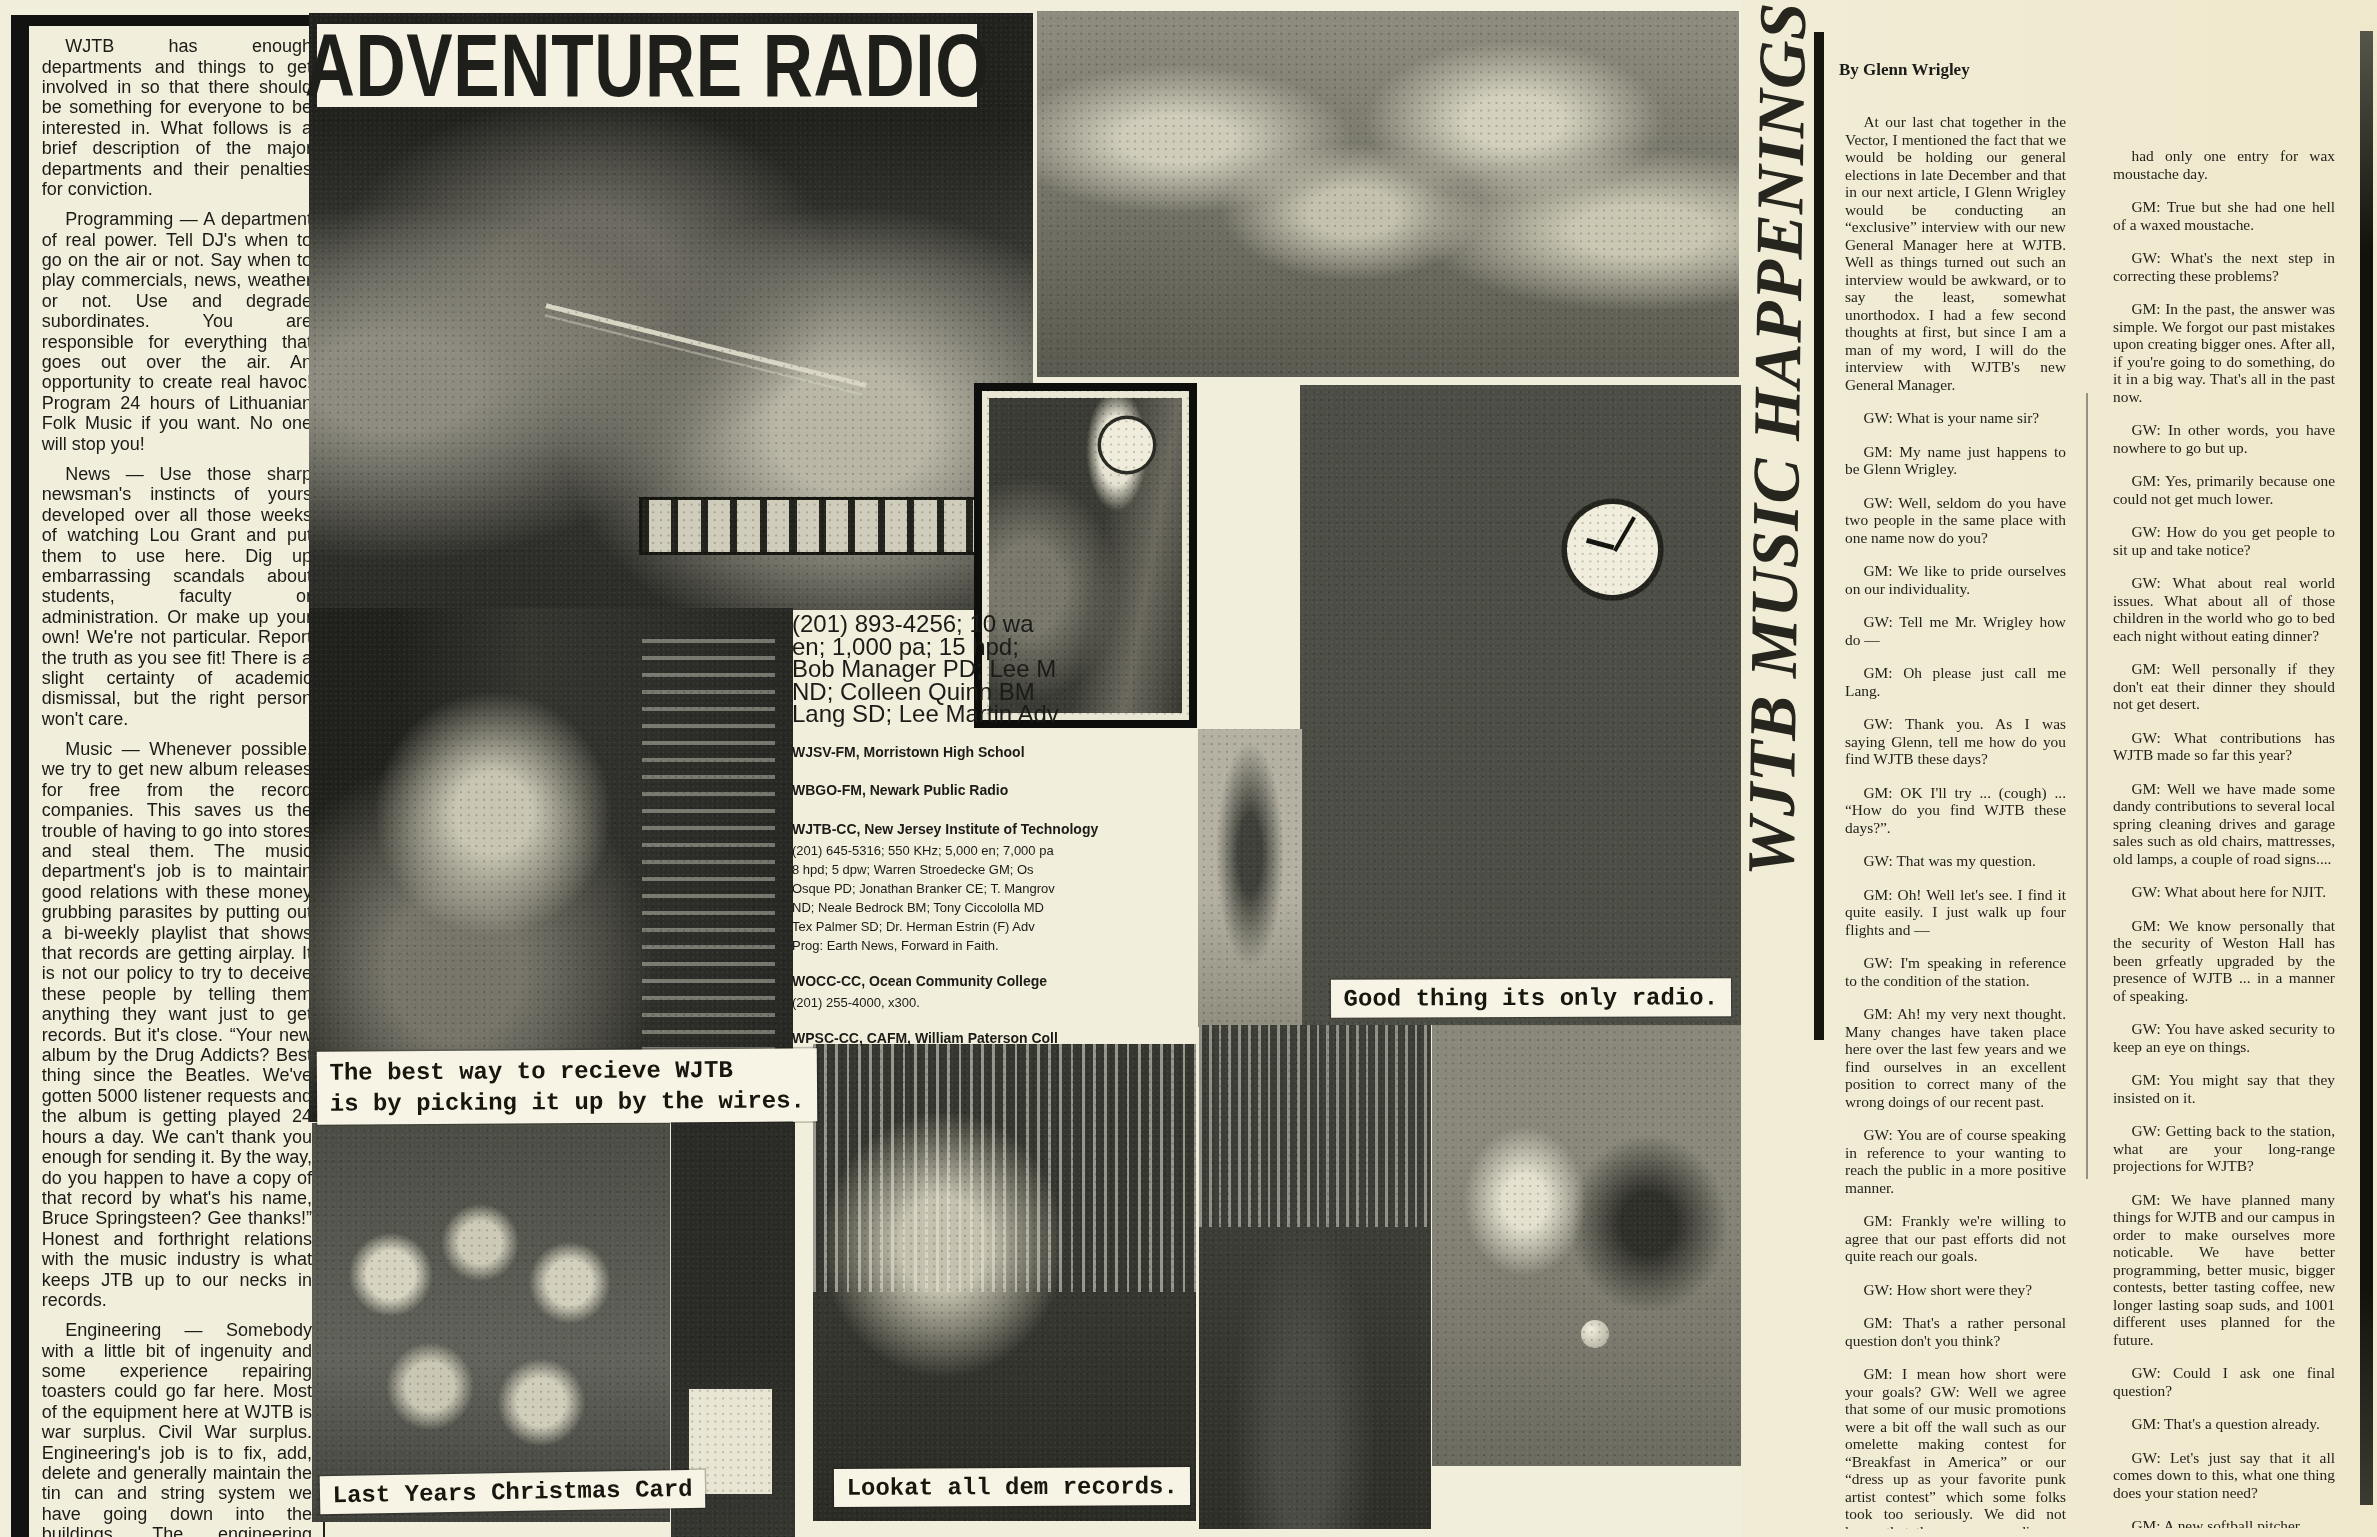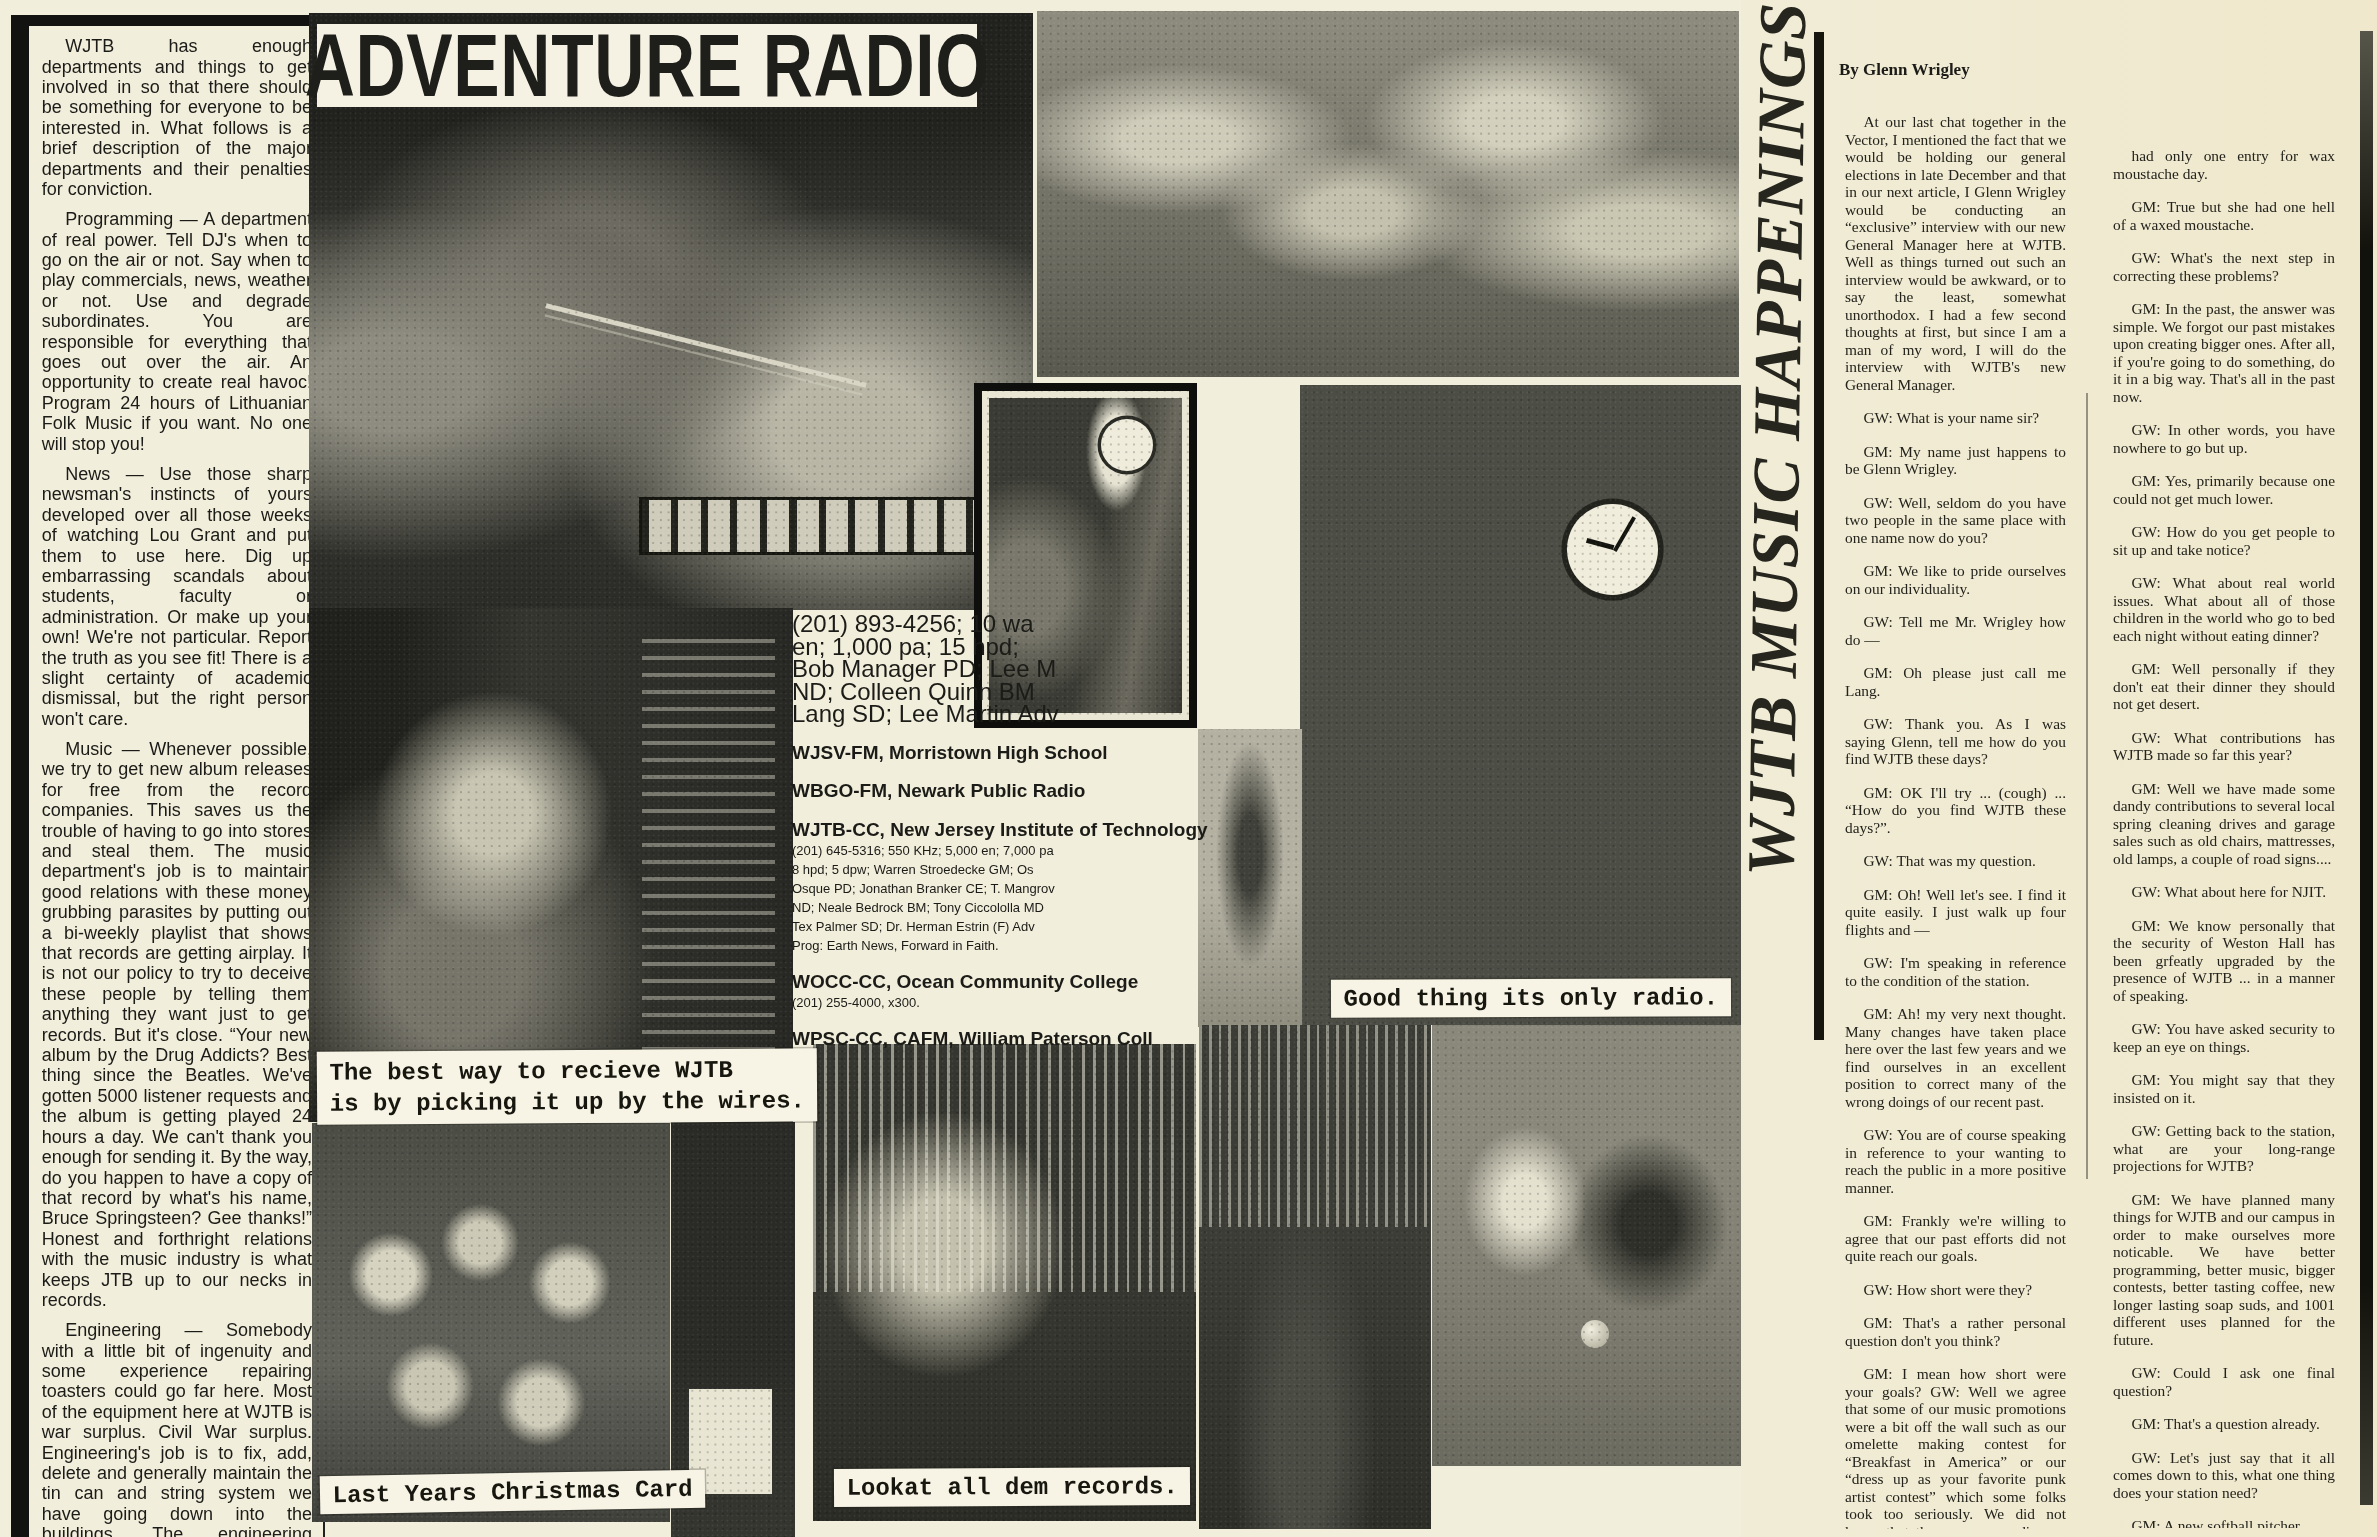--- a/index.html
+++ b/index.html
@@ -97,21 +97,21 @@
         padding:5.6px 12.6px;white-space:nowrap;box-shadow:0 0 0 1.4px rgba(20,20,12,.25);}
   .cap-wires{left:317px;top:1050px;transform:rotate(-.4deg);line-height:31px;}
   .cap-christmas{left:320px;top:1473px;transform:rotate(-1deg);}
   .cap-records{left:834px;top:1468px;transform:rotate(-.3deg);}
   .cap-radio{left:1331px;top:979px;transform:rotate(-.2deg);}
   
   .listings{position:absolute;left:792px;top:613px;width:421px;z-index:2;}
   .st-cut{font-size:24px;line-height:22.5px;}
   .st-entries{margin-top:15.4px;}
   .st-entry{margin-bottom:15.4px;}
-  .st-name{font-weight:700;font-size:19px;line-height:23px;}
+  .st-name{font-weight:700;font-size:14px;line-height:23px;}
   .st-detail{font-size:13px;line-height:19px;}
   
   .vtitle{position:absolute;left:1732px;top:876px;width:835px;height:84px;
         transform:rotate(-89.2deg);transform-origin:0 0;
         font-family:"Liberation Serif","DejaVu Serif",serif;font-style:italic;font-weight:700;
         font-size:67px;letter-spacing:0.7px;color:#26261f;white-space:nowrap;z-index:2;}
   .rule{position:absolute;background:#16160f;z-index:2;}
   .rule-title{left:1814px;top:32px;width:9.8px;height:1008px;}
   .rule-right{left:2360px;top:31px;width:12.6px;height:1474px;
         background:linear-gradient(180deg,#57564a,#12120c 15%,#12120c 85%,#3c3b31);}

